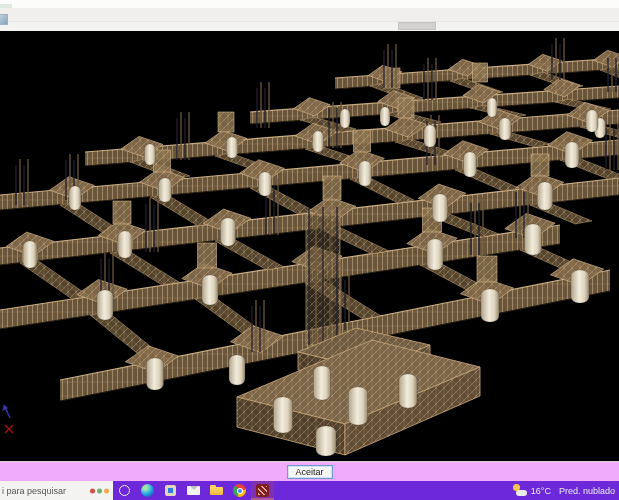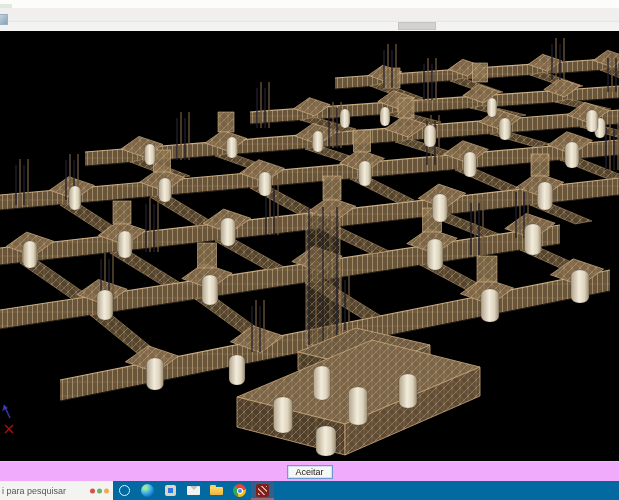--- a/index.html
+++ b/index.html
@@ -15,21 +15,21 @@
   .scroll-thumb{position:absolute;left:398px;top:22px;width:38px;height:8px;background:#d2d1cf;border:1px solid #c4c3c1;box-sizing:border-box;}
   
   .viewport{position:absolute;left:0;top:31px;width:619px;height:430px;background:#000;}
   .viewport svg{display:block;}
   
   .bottom-bar{position:absolute;left:0;top:461px;width:619px;height:20px;background:#f0abfc;border-top:1px solid #d6d5d3;box-sizing:border-box;}
   .accept-btn{position:absolute;left:50%;top:3px;transform:translateX(-50%);
       min-width:46px;height:14px;font-size:9px;line-height:12px;color:#1b1b1b;text-align:center;
       background:#f6f6f4;border:1px solid #6b9bd2;box-shadow:inset 0 0 0 1px #cfe0f2;padding:0 4px;box-sizing:border-box;}
   
-  .taskbar{position:absolute;left:0;top:481px;width:619px;height:19px;background:#0369a1;display:flex;align-items:stretch;}
+  .taskbar{position:absolute;left:0;top:481px;width:619px;height:19px;background:#6d28d9;display:flex;align-items:stretch;}
   .search-box{width:113px;background:#f3f3f2;display:flex;align-items:center;position:relative;flex:0 0 auto;}
   .search-text{font-size:9px;color:#565656;padding-left:2px;white-space:nowrap;overflow:hidden;}
   .search-deco{position:absolute;right:4px;top:50%;transform:translateY(-50%);display:flex;gap:2px;}
   .search-deco i{width:5px;height:5px;border-radius:50%;display:block;}
   .d1{background:#d94f43}.d2{background:#66b56a}.d3{background:#f2a952}
   .ticon{width:23px;height:19px;position:relative;flex:0 0 auto;}
   .ticon>span{position:absolute;}
   .cortana-ring{left:6px;top:4px;width:9px;height:9px;border:1.5px solid #ececec;border-radius:50%;}
   .edge-ball{left:5px;top:3px;width:13px;height:13px;border-radius:50%;
       background:radial-gradient(circle at 32% 28%,#9ee3a8 0 16%,#35b3e8 45%,#0b57b8 85%);}
@@ -451,13 +451,21 @@
   <div class="ticon">
       <span class="chrome-ball"></span>
       <span class="chrome-ring"></span>
       <span class="chrome-dot"></span>
     </div>
   <div class="ticon app-active">
       <span class="cad-sq"></span>
       <span class="cad-glyph"></span>
     </div>
   <div class="tb-spacer"></div>
+  <div class="weather">
+    <span class="wicon">
+        <span class="sun"></span>
+        <span class="cloud"></span>
+      </span>
+    <span class="wtext wtemp">16°C</span>
+    <span class="wtext">Pred. nublado</span>
+  </div>
 </div>
 
 </body></html>

